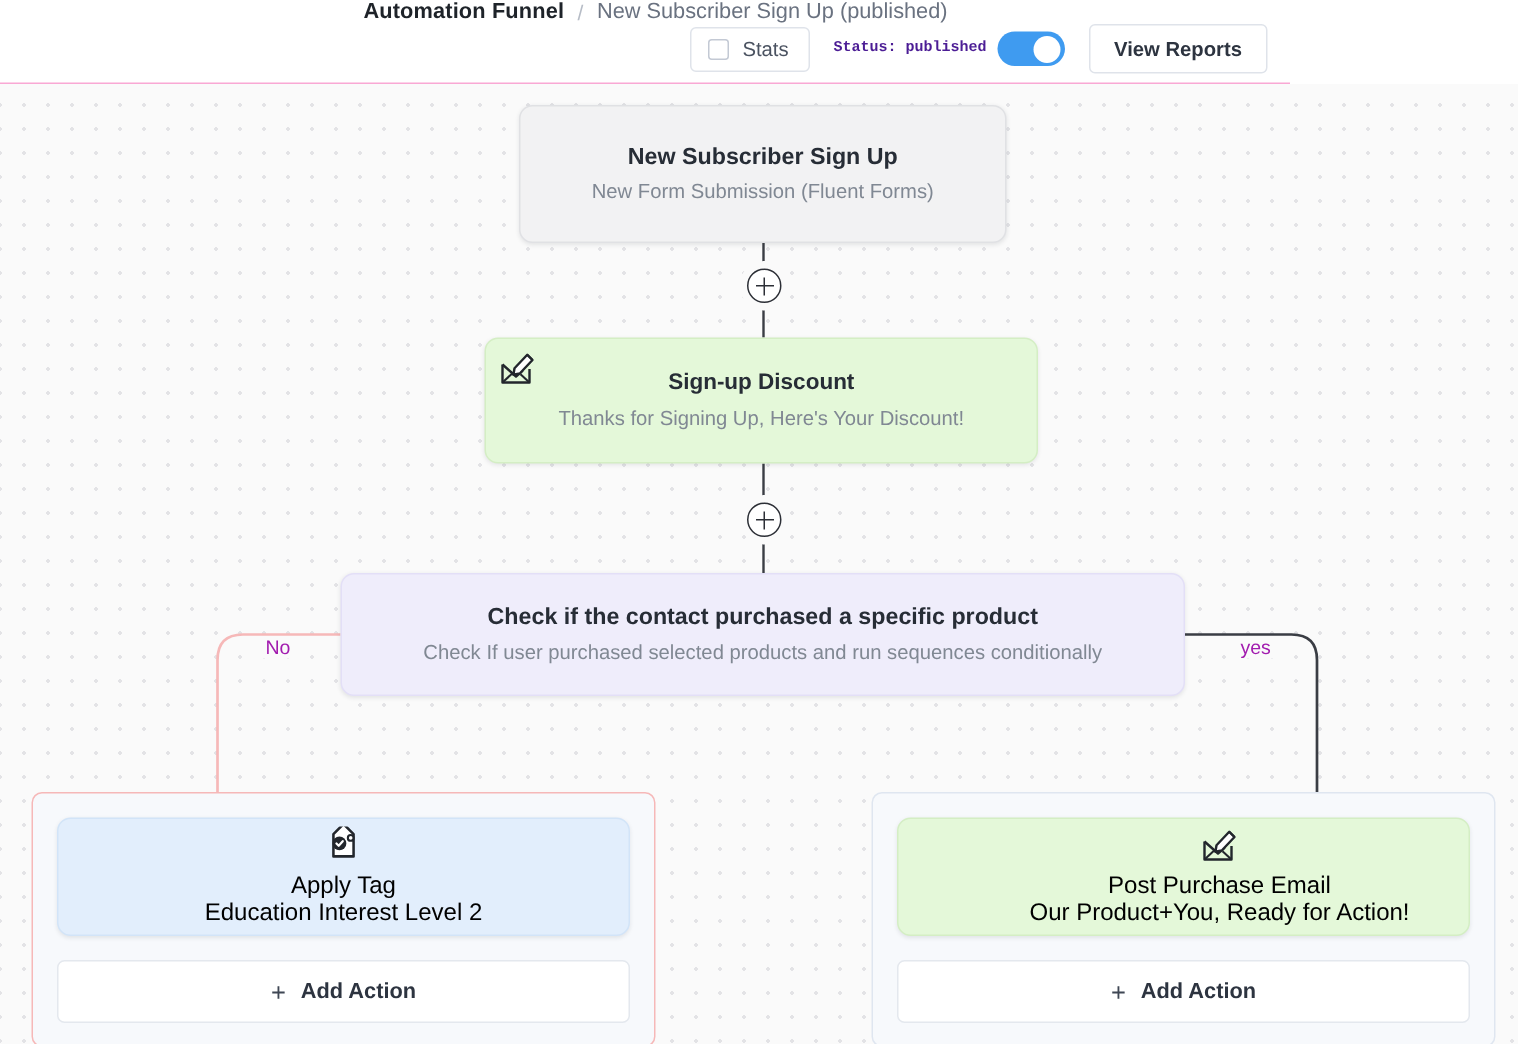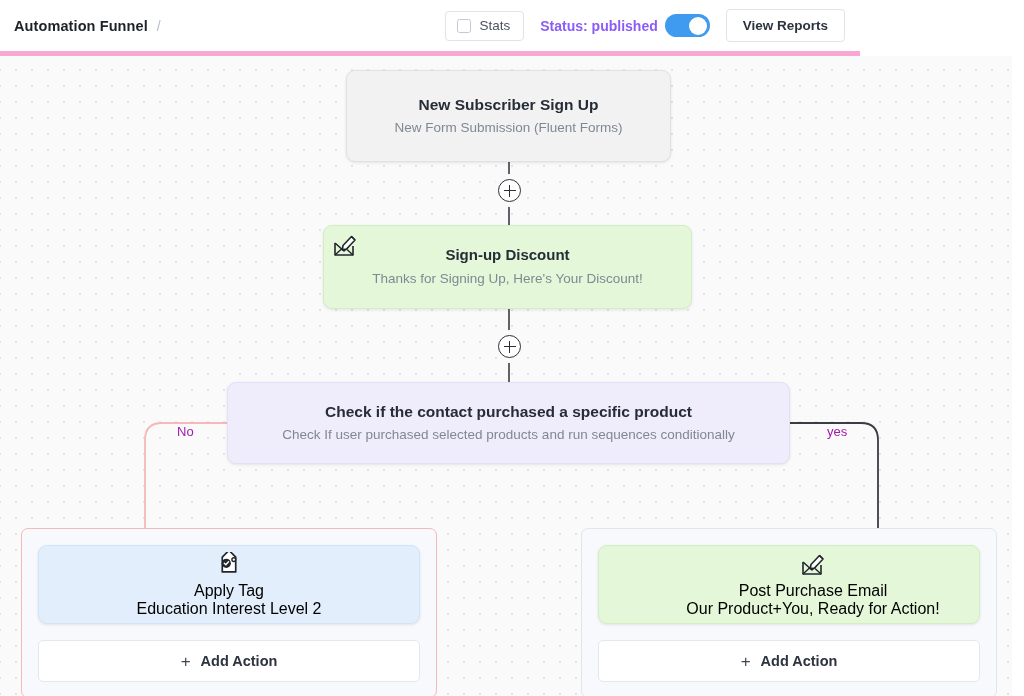--- a/index.html
+++ b/index.html
@@ -12,24 +12,25 @@
     background: #ffffff;
   }
 
   
   #app-header {
     position: absolute;
     top: 0; left: 0;
     width: 860px;
     height: 56px;
     background: #ffffff;
-    border-bottom: 5px solid #f9a8d4;
+    border-bottom: 1px solid #f9a8d4;
     display: flex;
     align-items: center;
     z-index: 50;
+    flex-direction: column;
   }
   #breadcrumb {
     display: flex;
     align-items: center;
     margin-left: 14px;
     font-size: 14.5px;
     white-space: nowrap;
   }
   #breadcrumb .crumb-root {
     font-weight: bold;
@@ -75,24 +76,25 @@
     font-size: 13.5px;
     color: #4a5260;
   }
   #status-group {
     display: flex;
     align-items: center;
     gap: 7px;
     margin-left: 16px;
   }
   #status-text {
-    font-size: 14px;
+    font-size: 10px;
     font-weight: bold;
-    color: #8b5cf6;
+    color: #4c1d95;
     white-space: nowrap;
+    font-family: Liberation Mono, monospace;
   }
   #status-switch {
     width: 45px; height: 23px;
     border-radius: 12px;
     background: #3f9bf0;
     position: relative;
     cursor: pointer;
     flex: none;
   }
   #status-switch .knob {
@@ -296,20 +298,21 @@
   }
 </style>
 </head>
 <body>
 
 <div id="app-header">
 
   <div id="breadcrumb">
     <span class="crumb-root">Automation Funnel</span>
     <span class="crumb-sep">/</span>
+    <span class="crumb-current">New Subscriber Sign Up (published)</span>
   </div>
 
   <div id="header-right">
 
     <div id="stats-toggle-button">
       <span id="stats-checkbox"></span>
       <span id="stats-label">Stats</span>
     </div>
 
     <div id="status-group">

